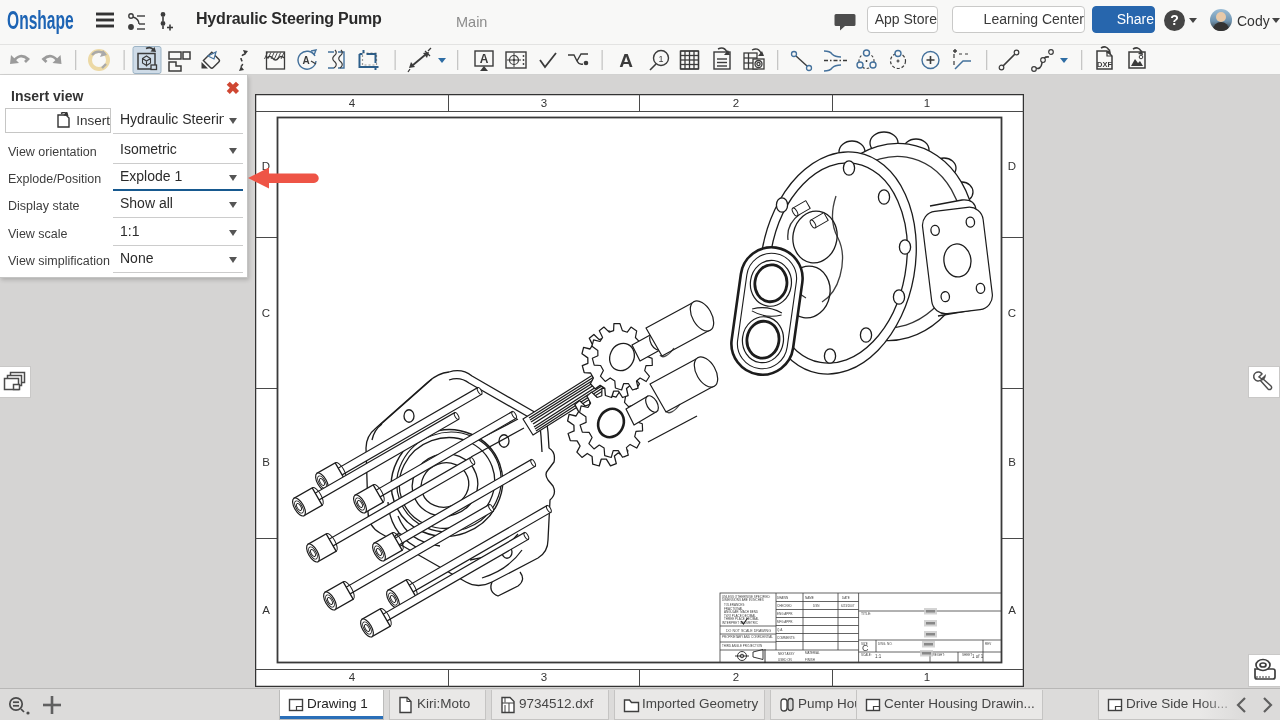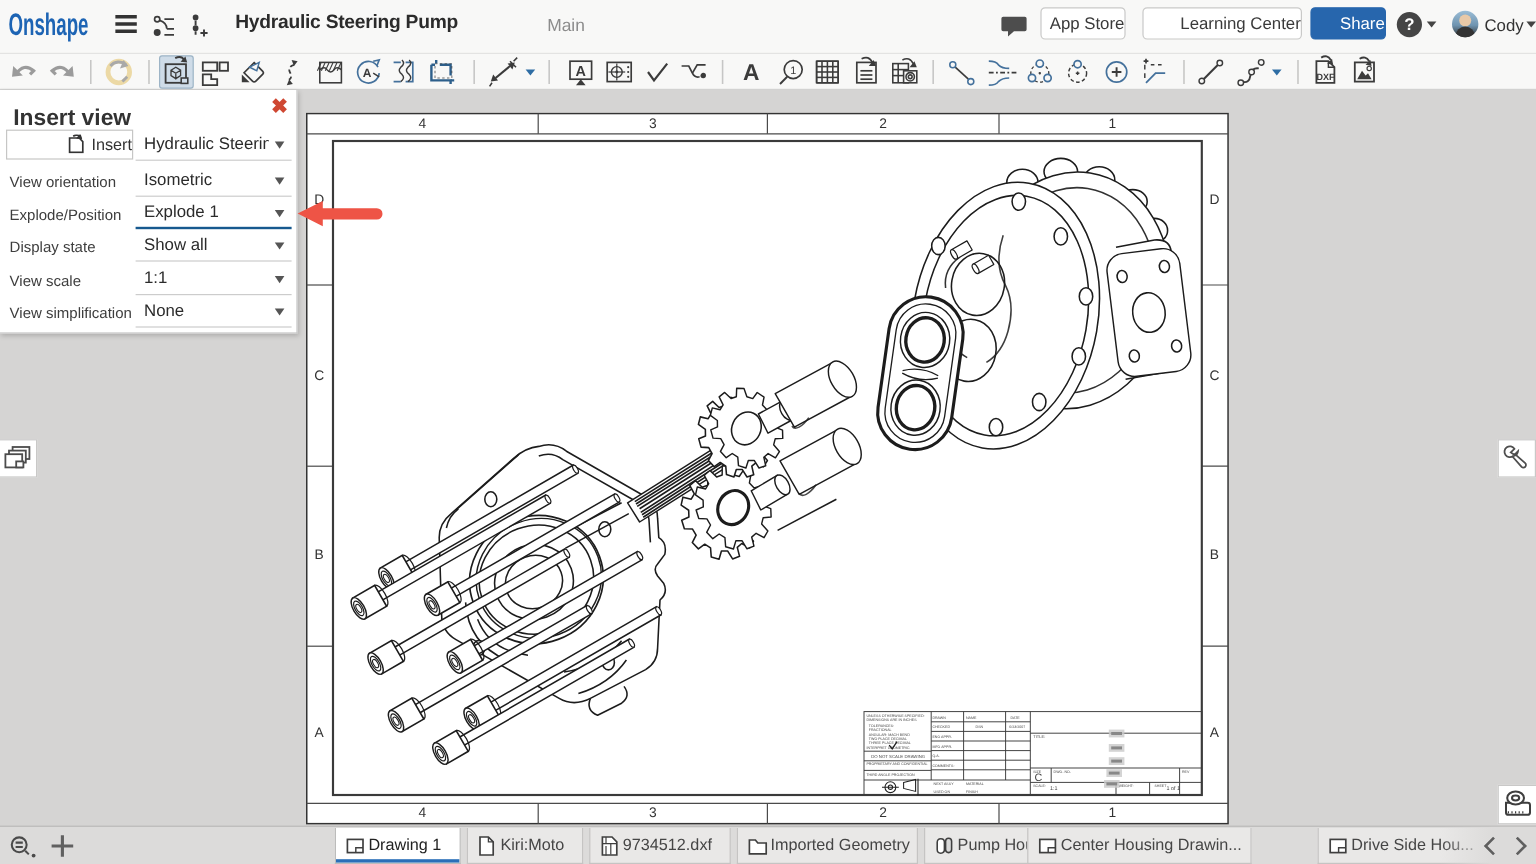--- a/index.html
+++ b/index.html
@@ -1,21 +1,21 @@
 <!DOCTYPE html>
 <html><head><meta charset="utf-8"><style>
 *{margin:0;padding:0;box-sizing:border-box}
 html,body{width:1280px;height:720px;overflow:hidden;font-family:"Liberation Sans",sans-serif;background:#d5d4d3}
 .abs{position:absolute}
 #topbar{position:absolute;left:0;top:0;width:1280px;height:45px;background:#f8f8f7;border-bottom:1px solid #e3e3e2}
 #toolbar{position:absolute;left:0;top:45px;width:1280px;height:30px;background:#f8f8f7;border-bottom:1px solid #d2d2d1}
 #canvas{position:absolute;left:0;top:75px;width:1280px;height:613px;background:#d5d4d3}
 #sheet{position:absolute;left:255px;top:94px}
 #panel{position:absolute;left:0;top:75px;width:248px;height:203px;background:#fff;border-right:1px solid #c4c4c3;border-bottom:1px solid #c4c4c3;box-shadow:1px 2px 4px rgba(0,0,0,.18)}
-.ptitle{position:absolute;left:11px;top:13px;font-size:19px;font-weight:bold;color:#333}
+.ptitle{position:absolute;left:11px;top:13px;font-size:14px;font-weight:bold;color:#333}
 .pclose{position:absolute;right:7px;top:3px;color:#cf4732;font-size:17px;font-weight:bold}
 .ibtn{position:absolute;left:5px;top:33px;width:106px;height:25px;border:1px solid #c6c6c5;background:#fff;font-size:13.5px;color:#333;text-align:right;line-height:23px}
 .plabel{position:absolute;left:8px;font-size:12.5px;color:#3d3d3d;white-space:nowrap}
 .dd{position:absolute;left:113px;width:130px;height:26px;border-bottom:1px solid #ccc;background:#fff}
 .dd .v{position:absolute;left:7px;top:3px;font-size:14px;color:#2b2b2b;white-space:nowrap;overflow:hidden;width:104px}
 .dd .c{position:absolute;right:6px;top:10px;width:0;height:0;border-left:4.5px solid transparent;border-right:4.5px solid transparent;border-top:6px solid #555}
 #tabbar{position:absolute;left:0;top:688px;width:1280px;height:32px;background:#dcdbda;border-top:1px solid #b8b7b6}
 .tab{position:absolute;top:1px;height:30px;background:#e9e8e7;border:1px solid #c5c4c3;border-top:none;font-size:13.5px;color:#454545;white-space:nowrap;overflow:hidden}
 .tab .tx{position:absolute;left:27px;top:6px}
 .tab.active{background:#fff;border-color:#bcbcbb;color:#222}

